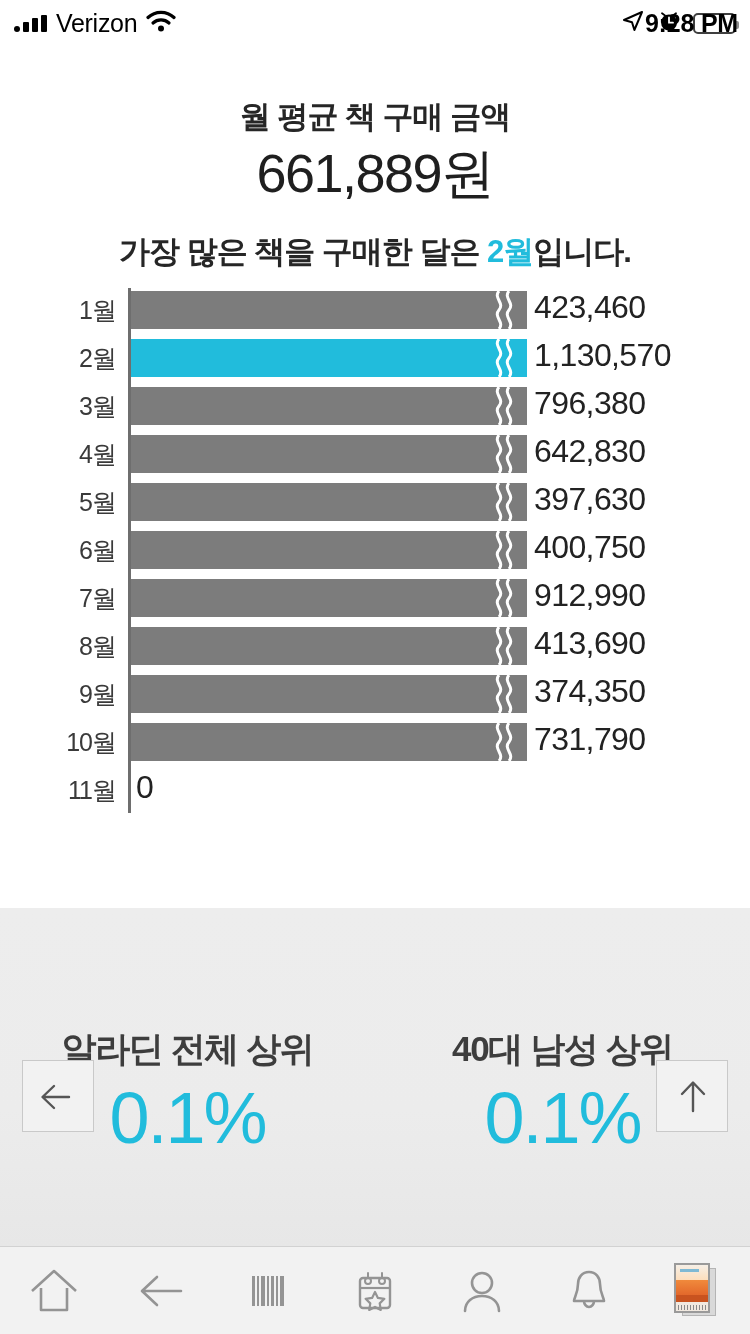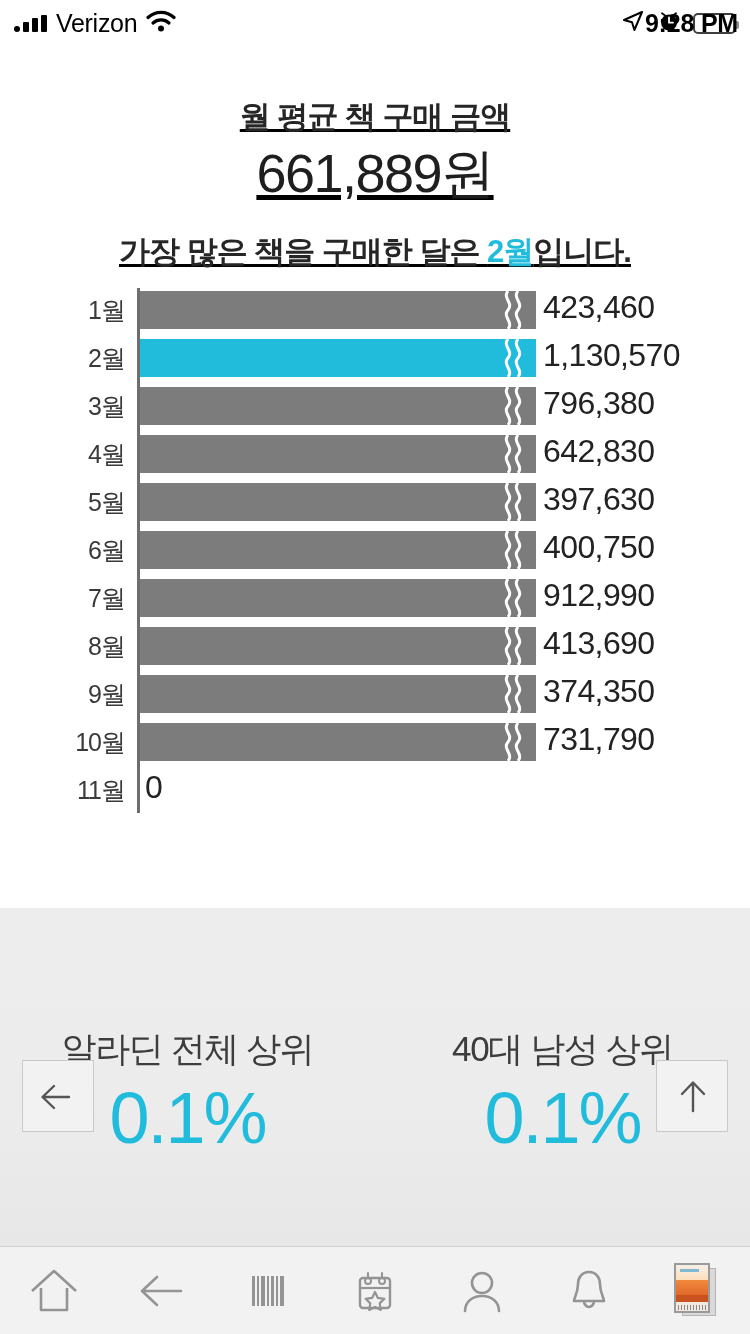--- a/index.html
+++ b/index.html
@@ -29,29 +29,29 @@
   .sig i:nth-child(4) { height: 17px; }
   .battery {
     width: 43px; height: 21px; border: 2px solid #000; border-radius: 5px;
     position: relative; padding: 2px; opacity: .75;
   }
   .battery::after { content:""; position:absolute; right:-5px; top:6px; width:3px; height:8px;
     background:#000; border-radius:0 2px 2px 0; opacity:.6; }
   .battery .fill { width:100%; height:100%; background:#000; border-radius:2px; }
 
   
-  .header { position: absolute; top: 96px; left: 0; width: 750px; text-align: center; text-decoration: underline; }
+  .header { position: absolute; top: 96px; left: 0; width: 750px; text-align: center; }
   .head-title { font-size: 31px; font-weight: 700; color: #262626; letter-spacing: -1px; }
   .head-amount { font-size: 54px; font-weight: 400; color: #1f1f1f; letter-spacing: -1.5px;
     margin-top: 6px; line-height: 1.1; }
   .head-sub { margin-top: 28px; font-size: 31px; font-weight: 700; color: #262626; letter-spacing: -1px; }
   .head-sub .hl { color: #21bcdc; }
 
   
-  .chart { position: absolute; top: 288px; left: 9px; width: 600px; height: 545px; }
+  .chart { position: absolute; top: 288px; left: 0; width: 600px; height: 545px; }
   .axis { position: absolute; left: 128px; top: 0px; width: 3px; height: 525px; background: #6e6e6e; }
   .row { position: absolute; left: 0; width: 750px; height: 48px; }
   .row .mlabel {
     position: absolute; left: 0; width: 116px; text-align: right; top: 6px;
     font-size: 25px; color: #3a3a3a; letter-spacing: -1px; font-weight: 400;
   }
   .row .bar {
     position: absolute; left: 131px; width: 396px; height: 38px; top: 3px;
     background: #7c7c7c;
   }
@@ -63,21 +63,21 @@
   }
   .row .val.zero { left: 136px; }
 
   
   .panel {
     position: absolute; top: 908px; left: 0; width: 750px; height: 338px;
     background: linear-gradient(180deg, #ededed 0%, #ececec 60%, #e7e7e7 100%);
   }
   .stats { position: absolute; top: 118px; left: 0; width: 750px; display: flex; }
   .stat { width: 375px; text-align: center; }
-  .stat .slabel { font-size: 35px; color: #3d3d3d; letter-spacing: -1.4px; font-weight: 400; }
+  .stat .slabel { font-size: 35px; color: #3d3d3d; letter-spacing: -1.4px; font-weight: 700; }
   .stat .sval { margin-top: 4px; font-size: 72px; color: #21bcdc; letter-spacing: -2px; font-weight: 400; line-height: 1.15; }
 
   
   .fab {
     position: absolute; width: 72px; height: 72px;
     background: #f2f2f2; border: 1px solid #c9c9c9;
   }
   .fab.left { left: 22px; top: 1060px; }
   .fab.right { right: 22px; top: 1060px; }
   .fab svg { display: block; width: 72px; height: 72px; }

